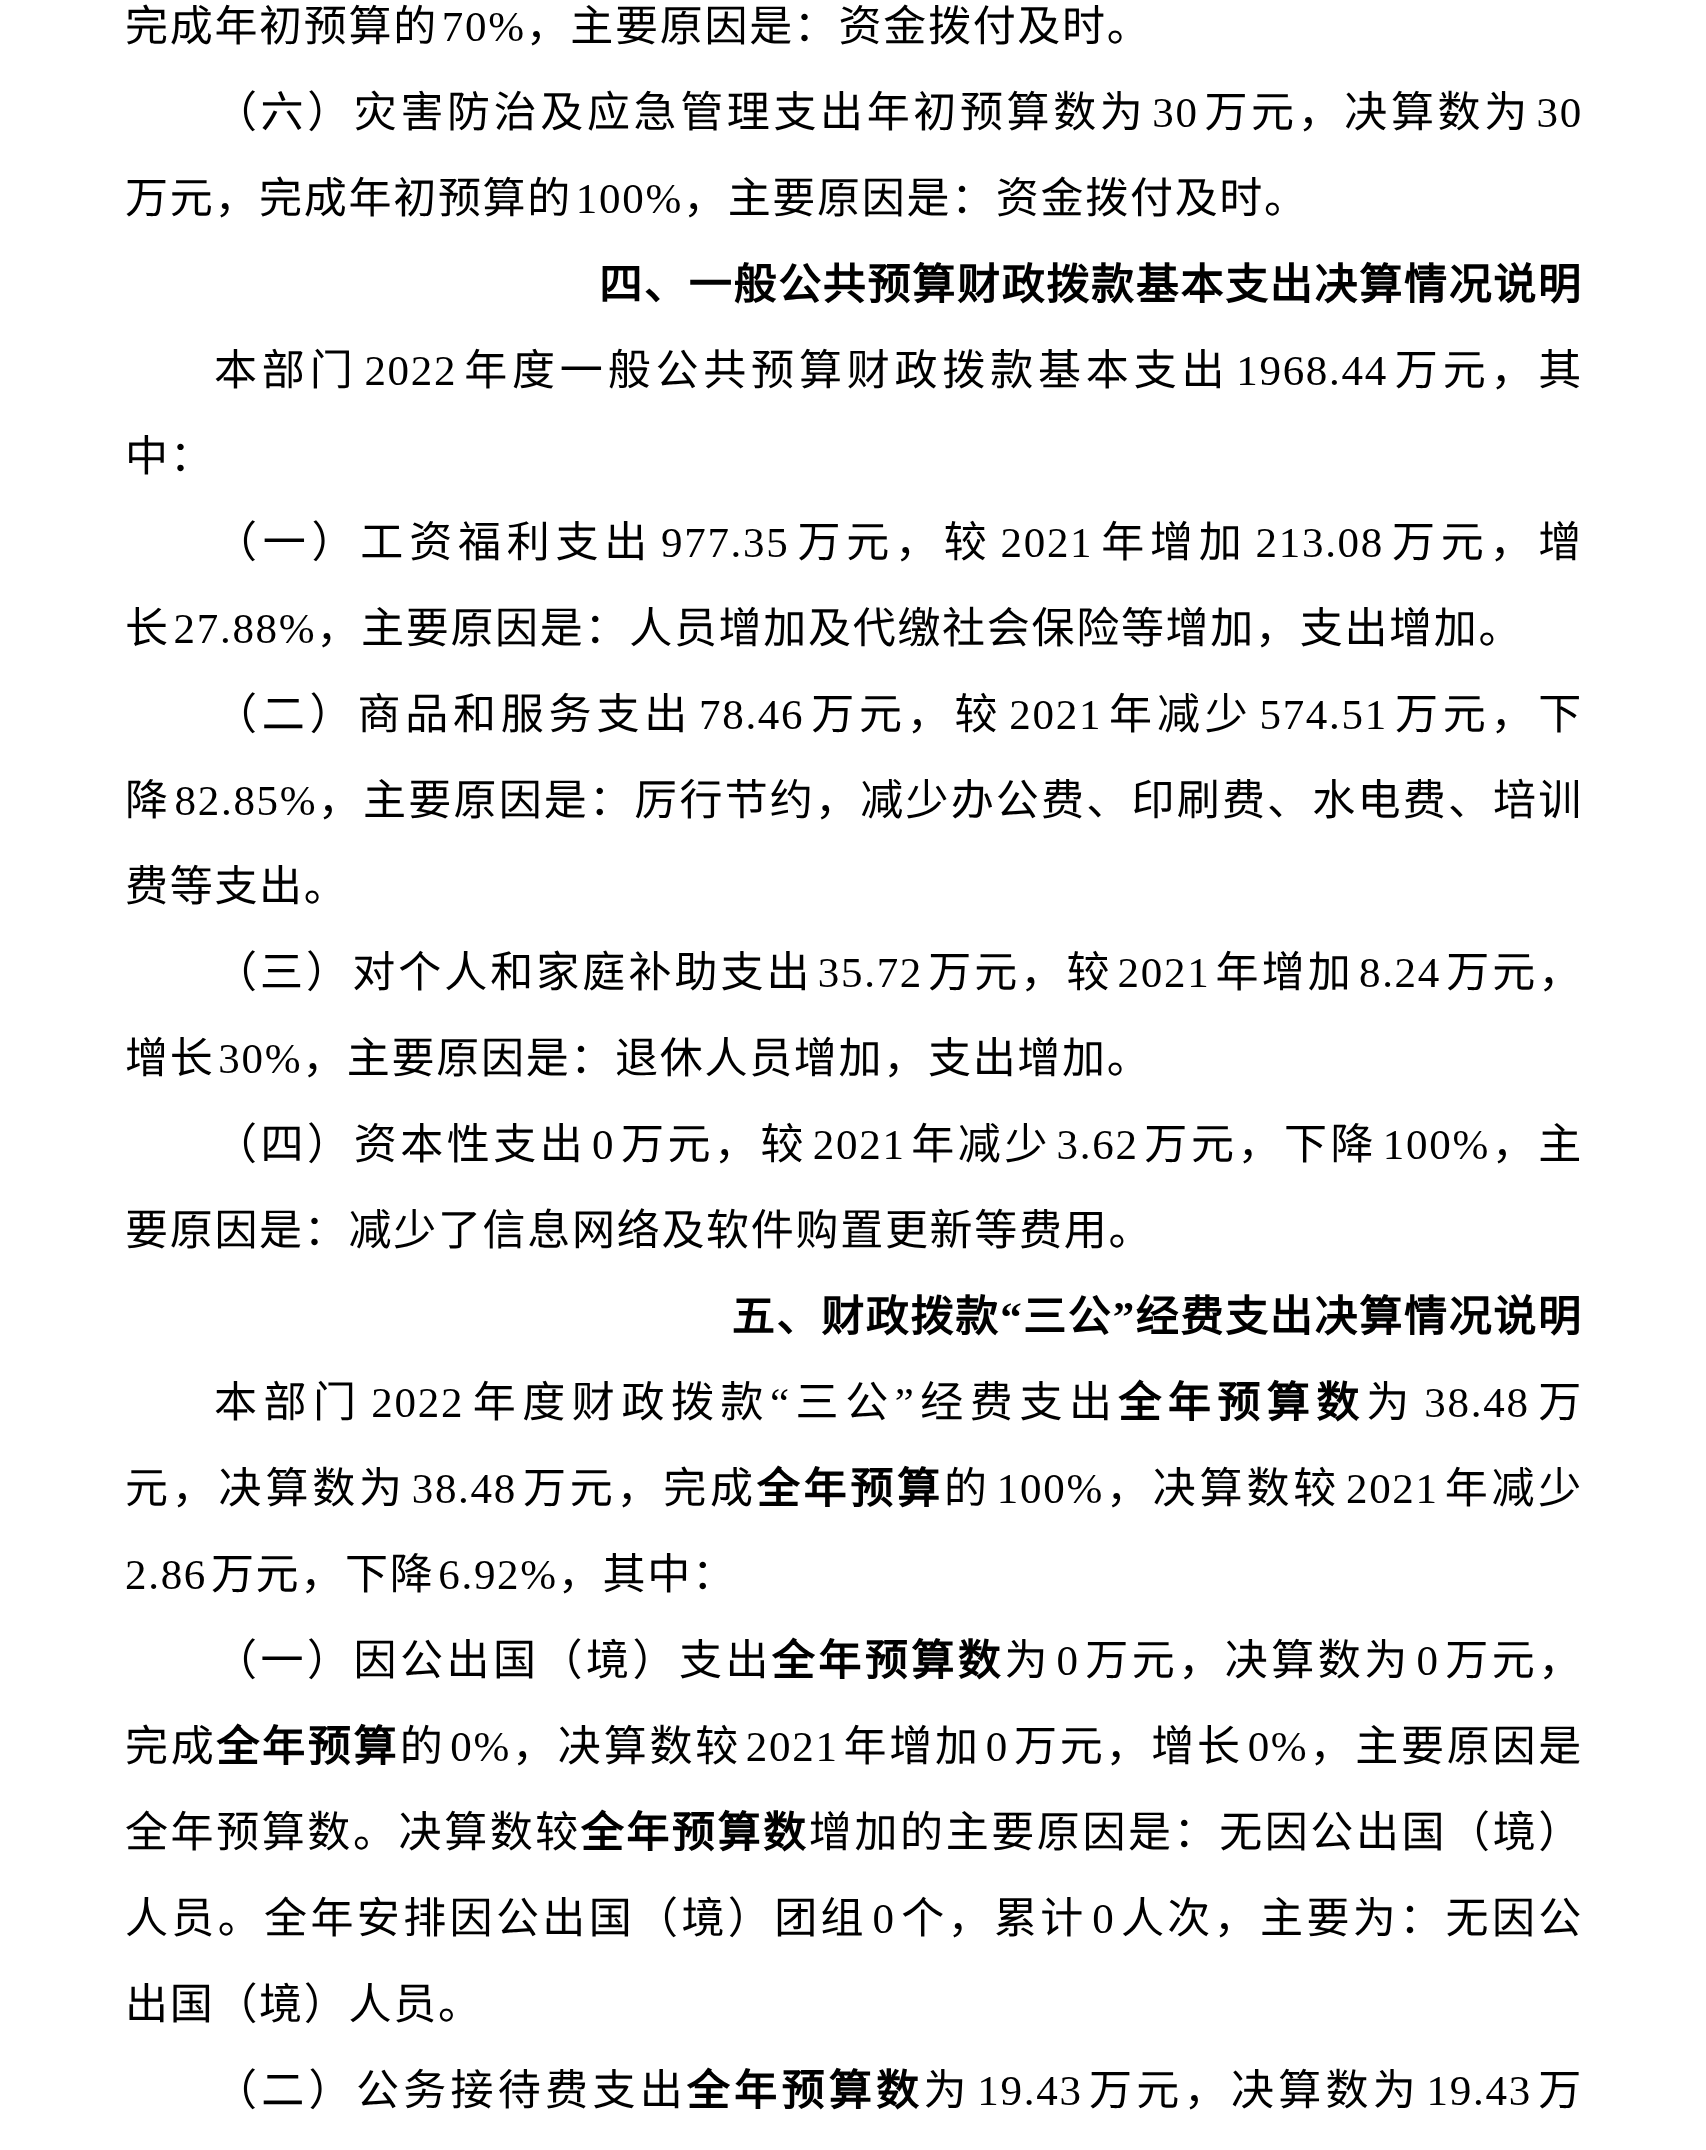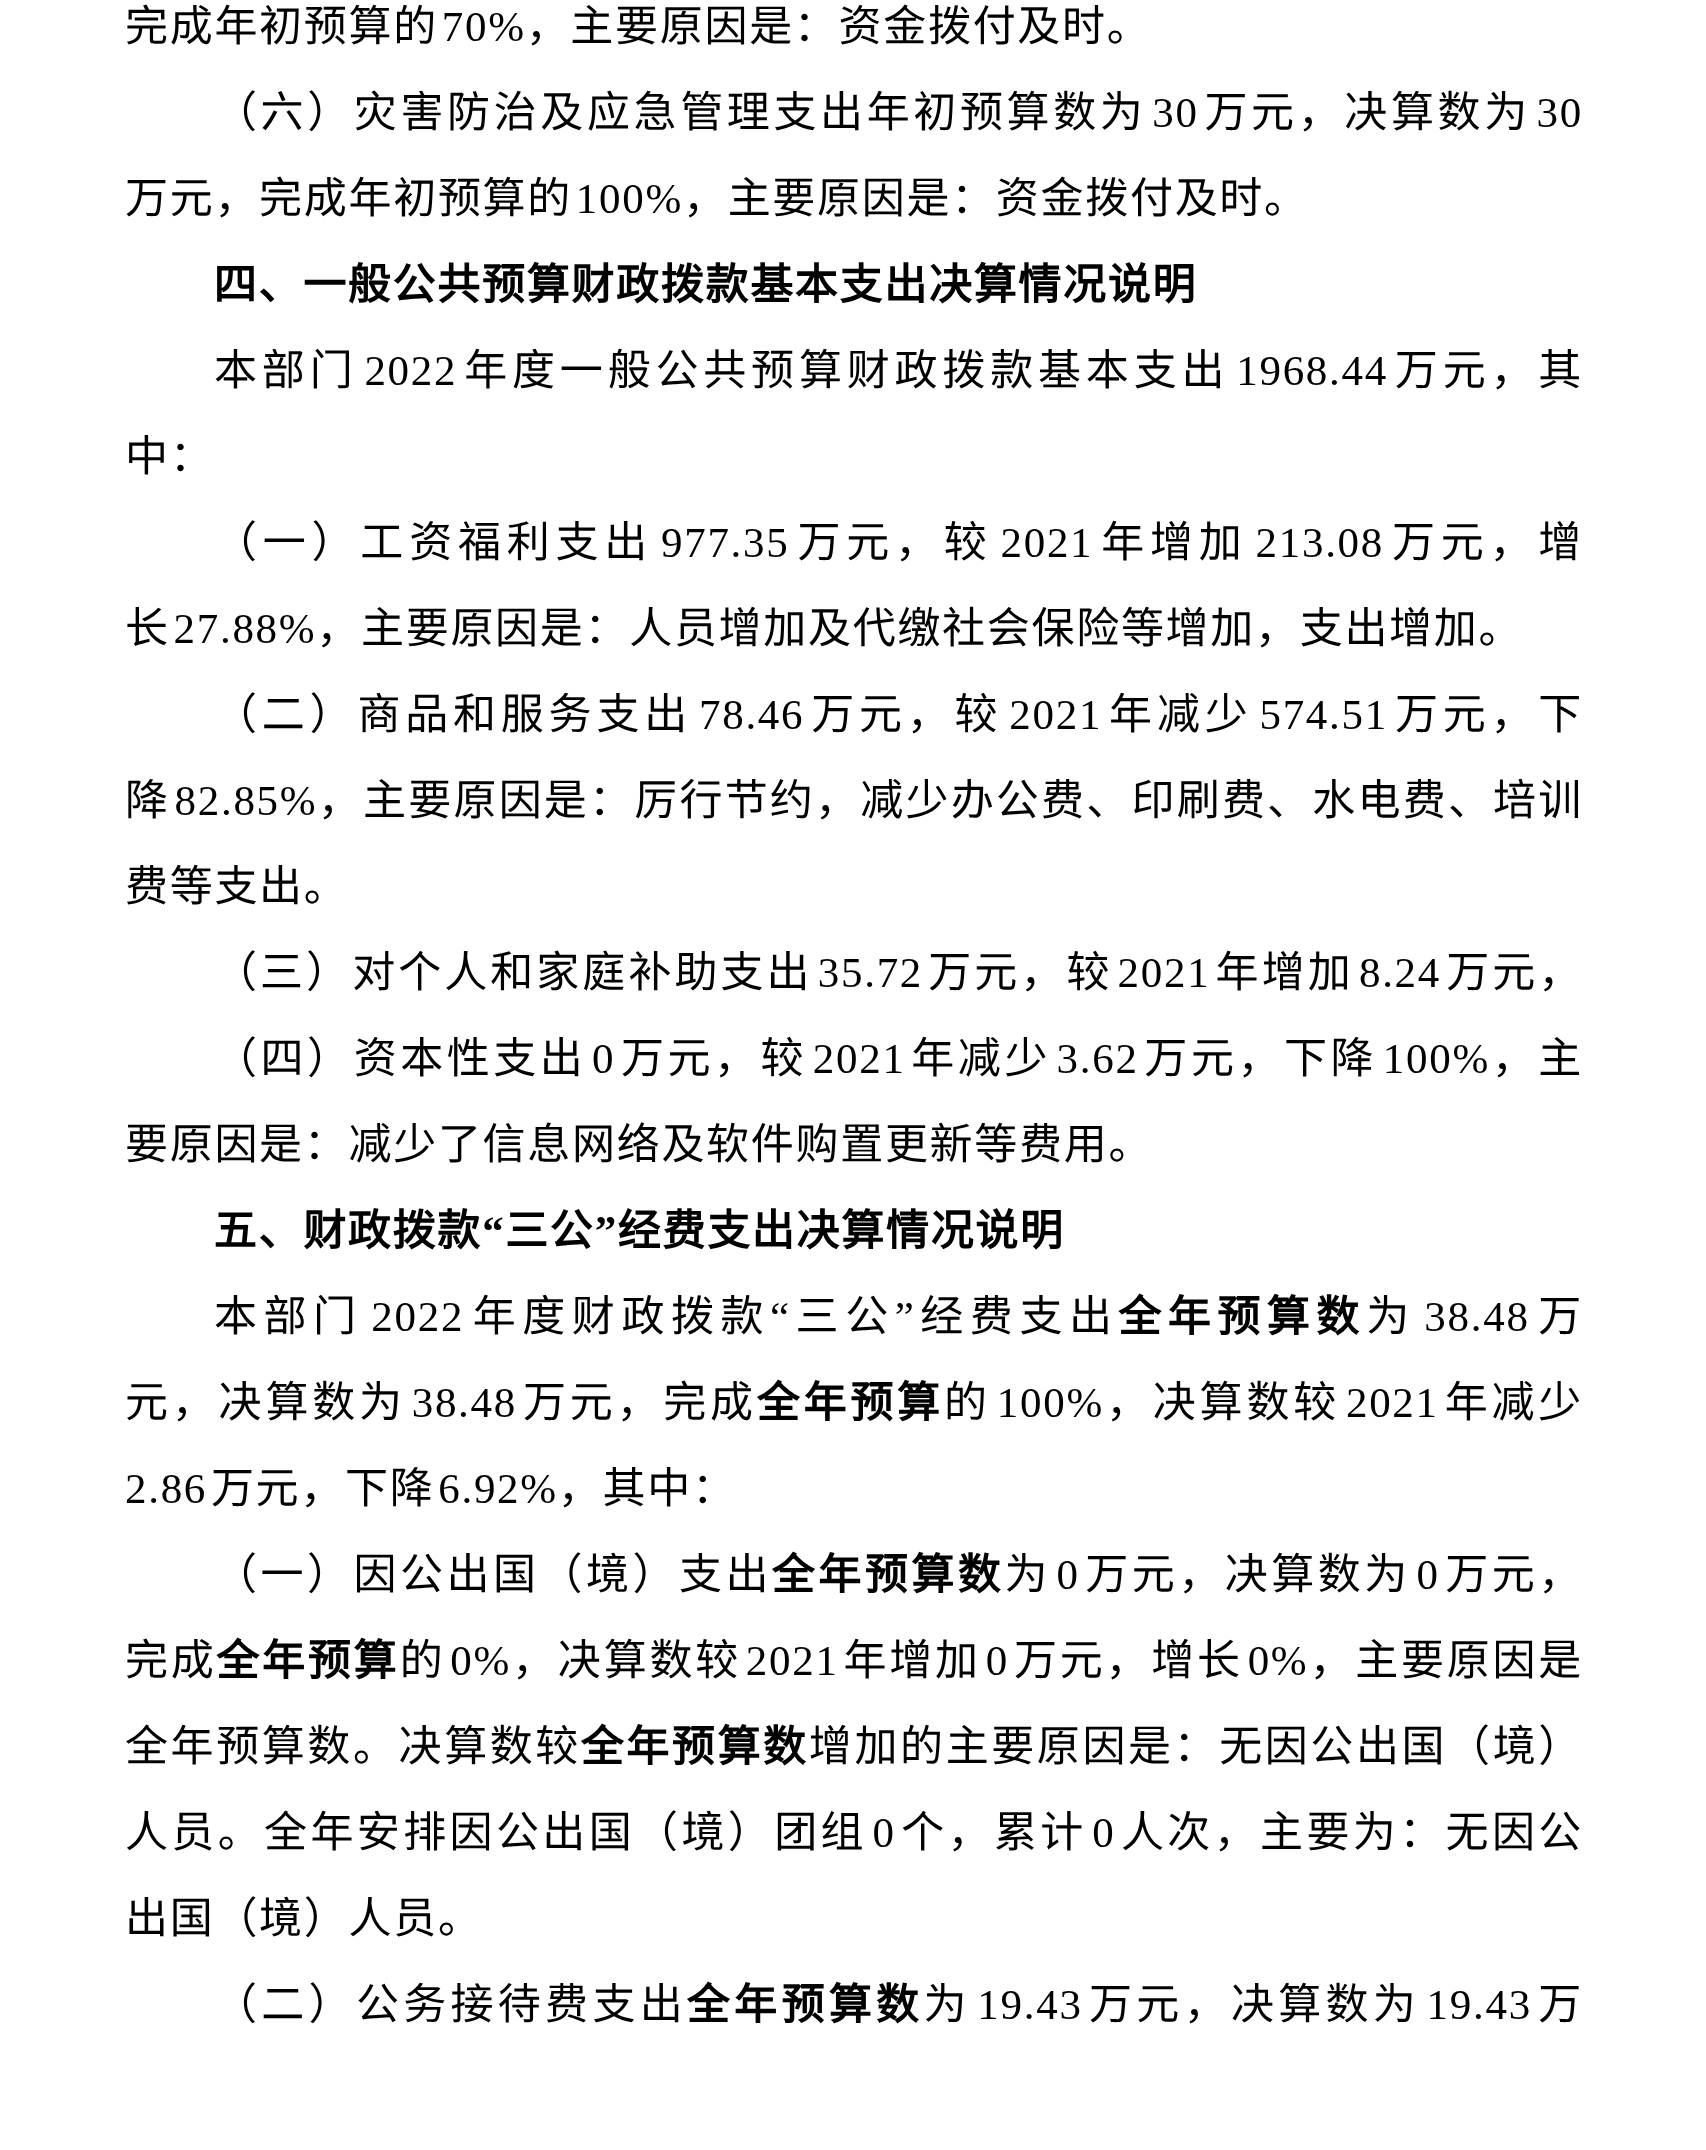--- a/index.html
+++ b/index.html
@@ -36,20 +36,21 @@
     word-spacing: -8.6px;
     text-align: left;
     overflow: visible;
   }
   .line.just {
     text-align: justify;
     text-align-last: justify;
   }
   .line.indent {
     padding-left: 89px;
+    text-align: right;
   }
   .line.heading {
     font-weight: 700;
   }
   .line b {
     font-weight: 700;
   }
 </style>
 </head>
 <body style="background: rgb(255, 255, 255); color: rgb(0, 0, 0);">
@@ -61,20 +62,21 @@
       <div class="line"><span>万元，完成年初预算的 100%，主要原因是：资金拨付及时。</span></div>
       <div class="line indent heading"><b>四、一般公共预算财政拨款基本支出决算情况说明</b></div>
       <div class="line just indent"><span>本部门 2022 年度一般公共预算财政拨款基本支出 1968.44 万元，其</span></div>
       <div class="line"><span>中：</span></div>
       <div class="line just indent"><span>（一）工资福利支出 977.35 万元，较 2021 年增加 213.08 万元，增</span></div>
       <div class="line"><span>长 27.88%，主要原因是：人员增加及代缴社会保险等增加，支出增加。</span></div>
       <div class="line just indent"><span>（二）商品和服务支出 78.46 万元，较 2021 年减少 574.51 万元，下</span></div>
       <div class="line just"><span>降 82.85%，主要原因是：厉行节约，减少办公费、印刷费、水电费、培训</span></div>
       <div class="line"><span>费等支出。</span></div>
       <div class="line just indent"><span>（三）对个人和家庭补助支出 35.72 万元，较 2021 年增加 8.24 万元，</span></div>
+      <div class="line"><span>增长 30%，主要原因是：退休人员增加，支出增加。</span></div>
       <div class="line just indent"><span>（四）资本性支出 0 万元，较 2021 年减少 3.62 万元，下降 100%，主</span></div>
       <div class="line"><span>要原因是：减少了信息网络及软件购置更新等费用。</span></div>
       <div class="line indent heading"><b>五、财政拨款“三公”经费支出决算情况说明</b></div>
       <div class="line just indent"><span>本部门 2022 年度财政拨款“三公”经费支出</span><b>全年预算数</b><span>为 38.48 万</span></div>
       <div class="line just"><span>元，决算数为 38.48 万元，完成</span><b>全年预算</b><span>的 100%，决算数较 2021 年减少</span></div>
       <div class="line"><span>2.86 万元，下降 6.92%，其中：</span></div>
       <div class="line just indent"><span>（一）因公出国（境）支出</span><b>全年预算数</b><span>为 0 万元，决算数为 0 万元，</span></div>
       <div class="line just"><span>完成</span><b>全年预算</b><span>的 0%，决算数较 2021 年增加 0 万元，增长 0%，主要原因是</span></div>
       <div class="line just"><span>全年预算数。决算数较</span><b>全年预算数</b><span>增加的主要原因是：无因公出国（境）</span></div>
       <div class="line just"><span>人员。全年安排因公出国（境）团组 0 个，累计 0 人次，主要为：无因公</span></div>

